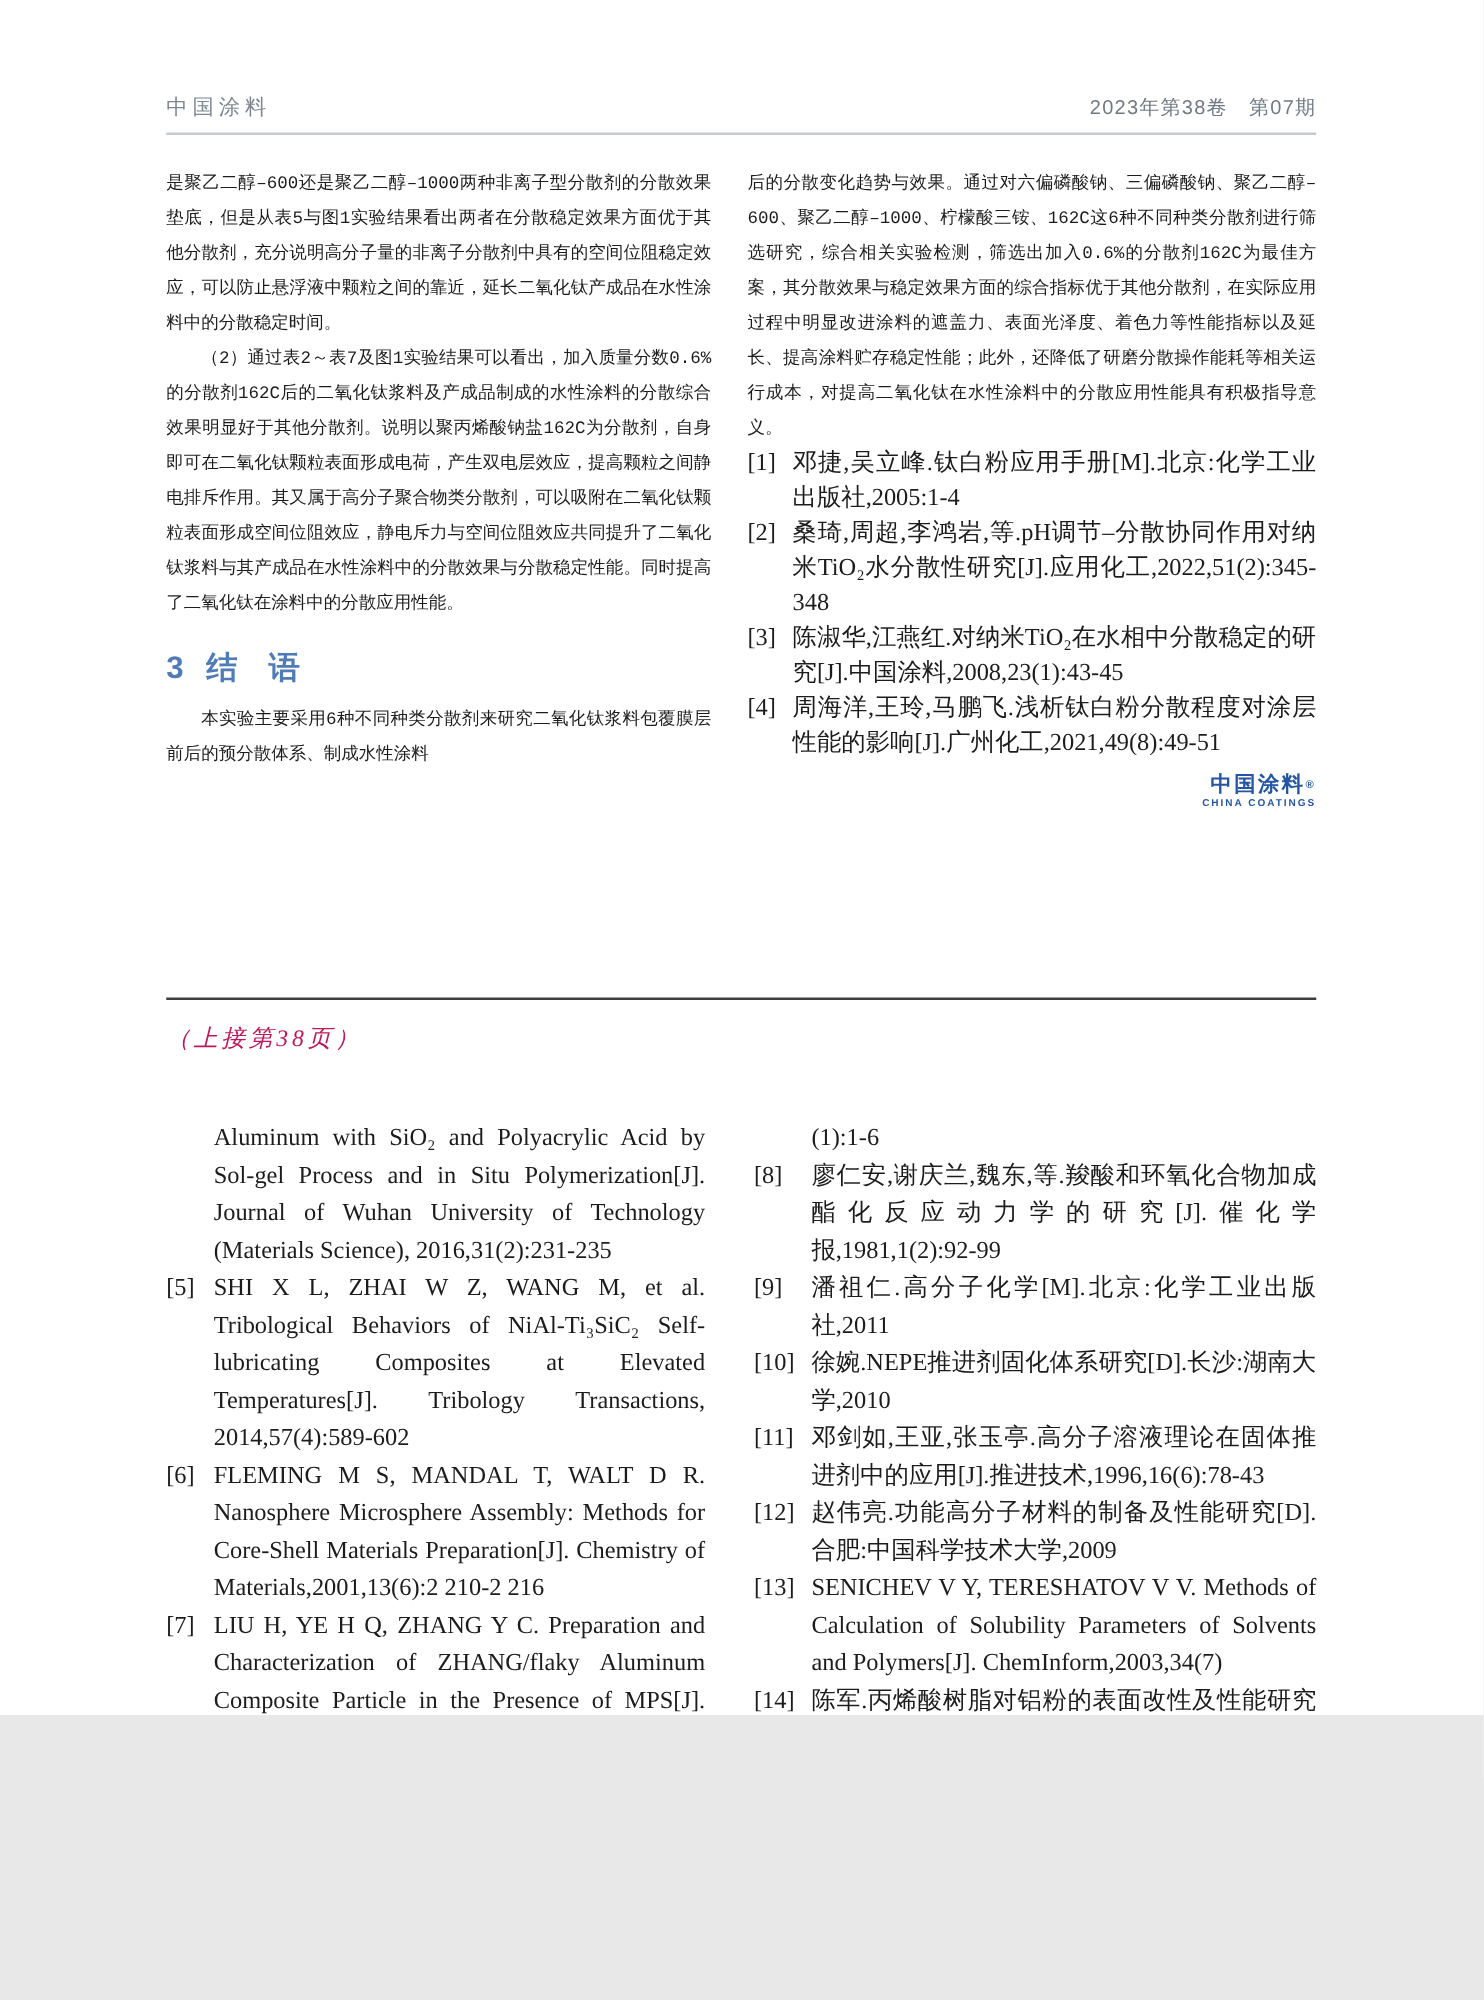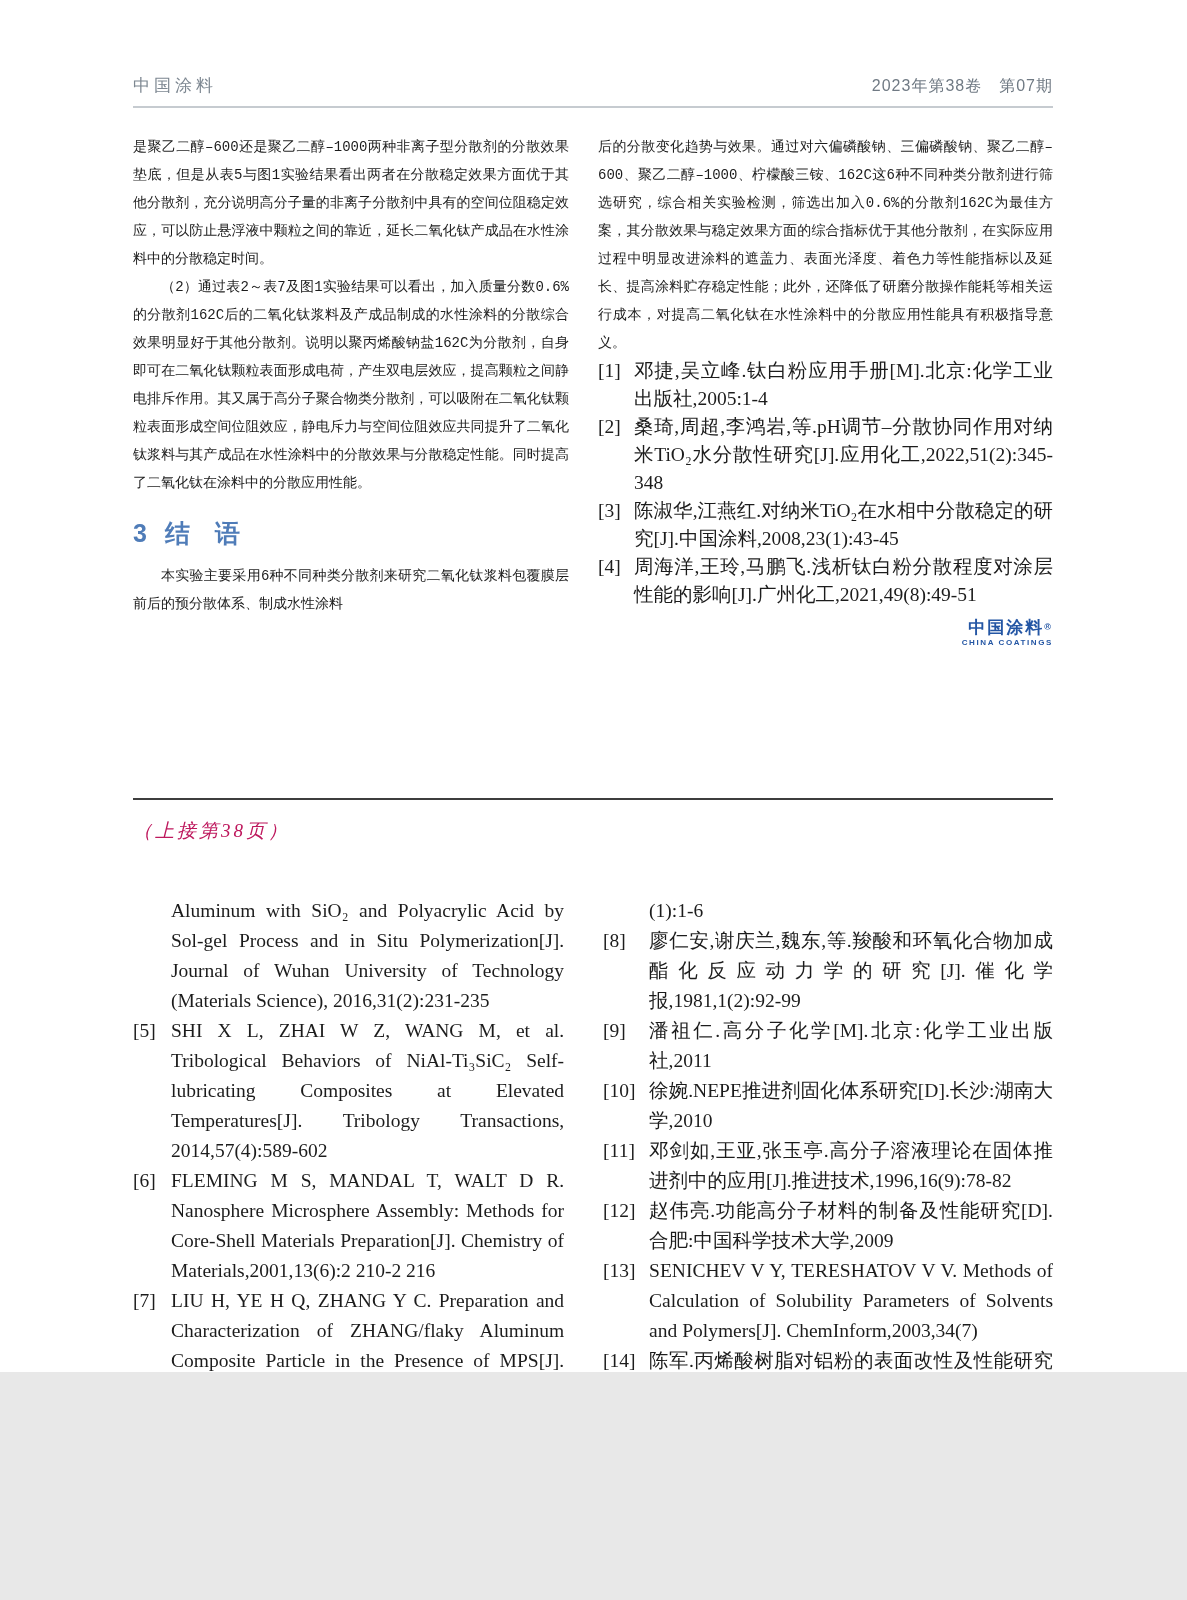--- a/index.html
+++ b/index.html
@@ -156,21 +156,21 @@
       <div class="ref">
         <span class="ref-no">[9]</span>
         <span class="ref-text">潘祖仁.高分子化学[M].北京:化学工业出版社,2011</span>
       </div>
       <div class="ref">
         <span class="ref-no">[10]</span>
         <span class="ref-text">徐婉.NEPE推进剂固化体系研究[D].长沙:湖南大学,2010</span>
       </div>
       <div class="ref">
         <span class="ref-no">[11]</span>
-        <span class="ref-text">邓剑如,王亚,张玉亭.高分子溶液理论在固体推进剂中的应用[J].推进技术,1996,16(9):78-82</span>
+        <span class="ref-text">邓剑如,王亚,张玉亭.高分子溶液理论在固体推进剂中的应用[J].推进技术,1996,16(6):78-43</span>
       </div>
       <div class="ref">
         <span class="ref-no">[12]</span>
         <span class="ref-text">赵伟亮.功能高分子材料的制备及性能研究[D].合肥:中国科学技术大学,2009</span>
       </div>
       <div class="ref">
         <span class="ref-no">[13]</span>
         <span class="ref-text">SENICHEV V Y, TERESHATOV V V. Methods of Calculation of Solubility Parameters of Solvents and Polymers[J]. ChemInform,2003,34(7)</span>
       </div>
       <div class="ref">

